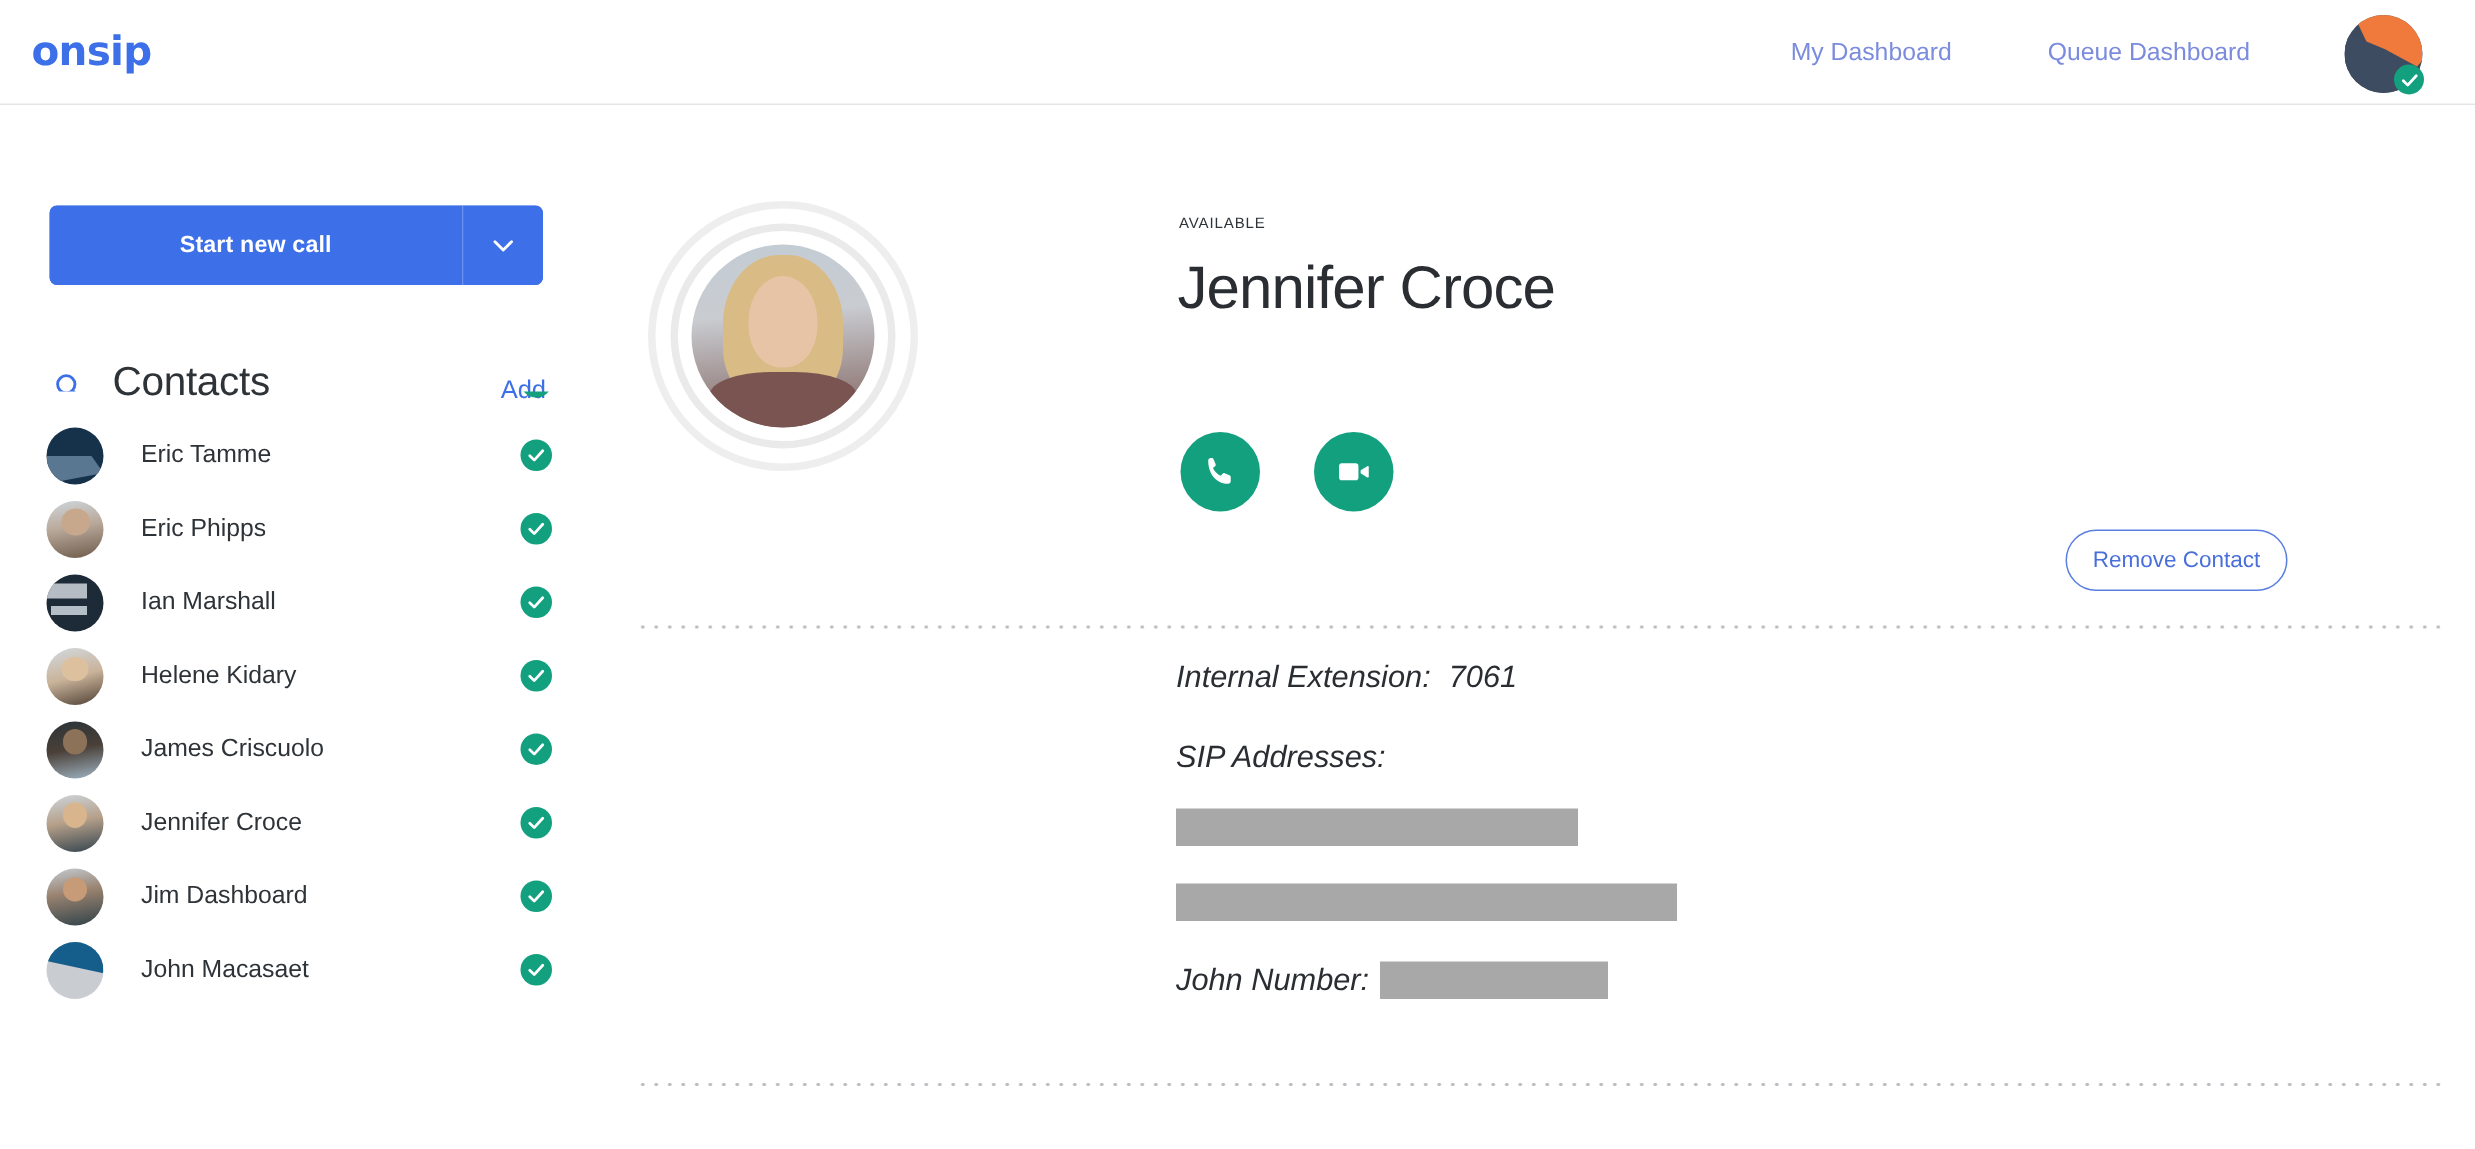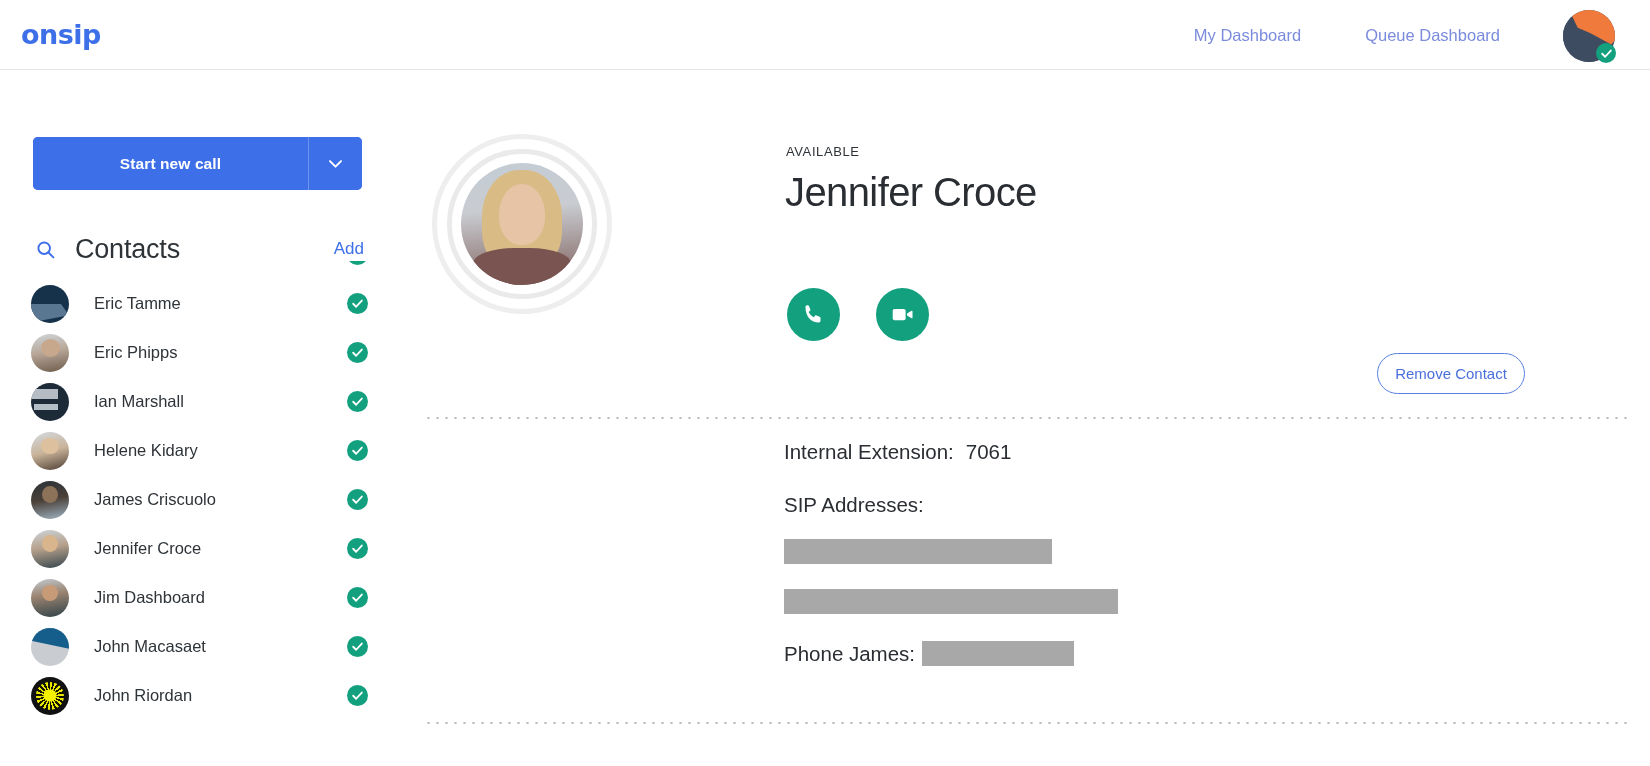--- a/index.html
+++ b/index.html
@@ -145,21 +145,21 @@
   }
   .call-btn-caret svg { width: 19px; height: 19px; display: block; }
 
   .contacts-head {
     position: absolute;
     left: 32px;
     top: 158px;
     width: 332px;
     height: 42px;
     display: flex;
-    align-items: center;
+    align-items: flex-end;
   }
   .search-icon-btn {
     width: 26px;
     height: 26px;
     display: flex;
     align-items: center;
     justify-content: center;
     background: none;
     border: none;
     cursor: pointer;
@@ -324,21 +324,21 @@
     position: absolute; left: 10%; bottom: 0;
     width: 80%; height: 30%;
     border-radius: 42% 42% 0 0;
     background: #7a5450;
   }
 
   .status-label {
     position: absolute;
     left: 386px;
     top: 74px;
-    font-size: 13px;
+    font-size: 10px;
     letter-spacing: 0.6px;
     color: #2e3338;
     font-weight: normal;
   }
   .profile-name {
     position: absolute;
     left: 385px;
     top: 100px;
     font-size: 40px;
     font-weight: normal;
@@ -399,20 +399,21 @@
     left: 384px;
     top: 370px;
     width: 760px;
   }
   .detail-line {
     font-size: 20.5px;
     color: #2a2e33;
     white-space: nowrap;
     display: flex;
     align-items: center;
+    font-style: italic;
   }
   .detail-ext { margin-bottom: 29px; }
   .detail-ext .ext-value { margin-left: 12px; }
   .detail-sip-label { margin-bottom: 22px; }
   .redact-bar {
     background: #a8a8a8;
     height: 25px;
   }
   .redact-sip-1 { width: 268px; margin-bottom: 25px; }
   .redact-sip-2 { width: 334px; margin-bottom: 27px; }
@@ -534,29 +535,20 @@
             <div class="contact-name">Jim Dashboard</div>
             <div class="contact-status">
               <svg viewBox="0 0 24 24" fill="none" stroke="#ffffff" stroke-width="3.4" stroke-linecap="round" stroke-linejoin="round">
                 <polyline points="4,12.5 9.5,18 20,6.5"></polyline>
               </svg>
             </div>
           </div>
           <div class="contact-row">
             <div class="contact-avatar av-pie-2"></div>
             <div class="contact-name">John Macasaet</div>
-            <div class="contact-status">
-              <svg viewBox="0 0 24 24" fill="none" stroke="#ffffff" stroke-width="3.4" stroke-linecap="round" stroke-linejoin="round">
-                <polyline points="4,12.5 9.5,18 20,6.5"></polyline>
-              </svg>
-            </div>
-          </div>
-          <div class="contact-row">
-            <div class="contact-avatar av-sun"></div>
-            <div class="contact-name">John Riordan</div>
             <div class="contact-status">
               <svg viewBox="0 0 24 24" fill="none" stroke="#ffffff" stroke-width="3.4" stroke-linecap="round" stroke-linejoin="round">
                 <polyline points="4,12.5 9.5,18 20,6.5"></polyline>
               </svg>
             </div>
           </div>
         </div>
     </div>
   </aside>
 
@@ -598,21 +590,21 @@
         <span>Internal Extension:</span>
         <span class="ext-value">7061</span>
       </div>
 
       <div class="detail-line detail-sip-label">SIP Addresses:</div>
 
       <div class="redact-bar redact-sip-1"></div>
       <div class="redact-bar redact-sip-2"></div>
 
       <div class="detail-line detail-phone">
-        <span>Phone James:</span>
+        <span>John Number:</span>
         <span class="redact-bar redact-phone"></span>
       </div>
     </div>
 
     <div class="dotted-divider divider-bottom"></div>
   </main>
 
 </div>
 
 </body></html>

